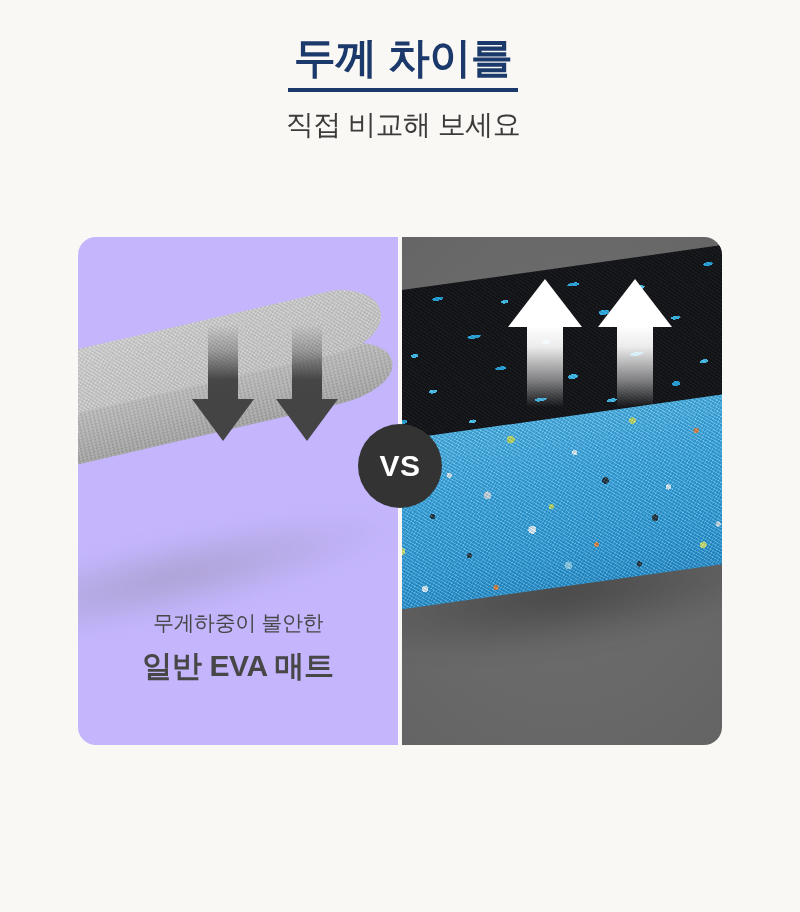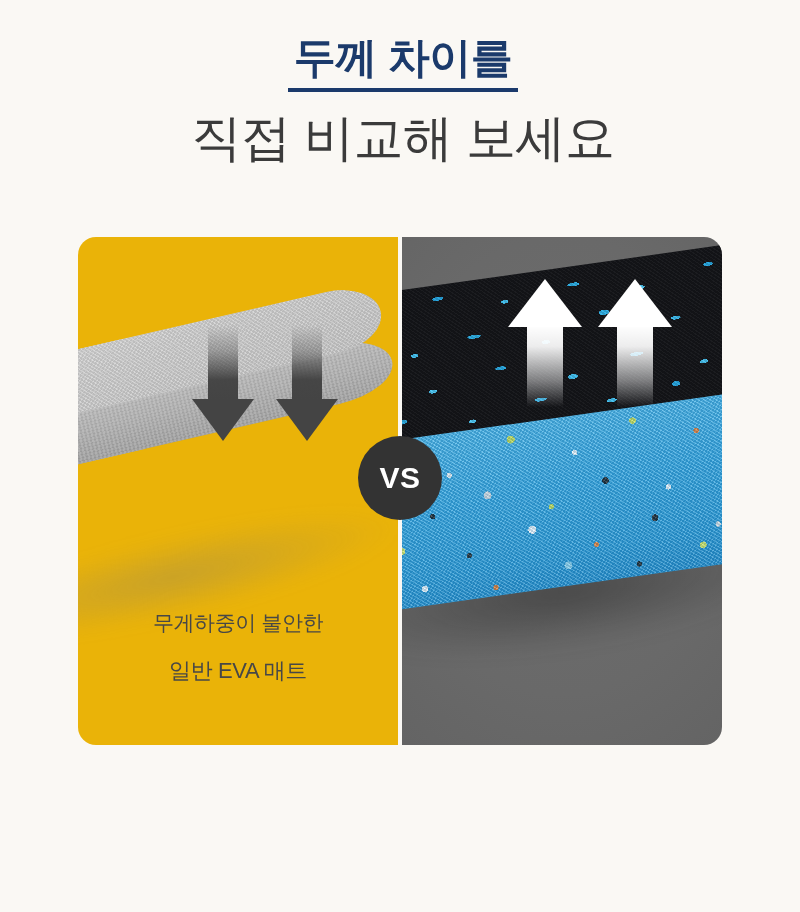--- a/index.html
+++ b/index.html
@@ -48,21 +48,21 @@
     position: absolute;
     left: 0;
     right: 0;
     bottom: 4px;
     height: 4px;
     background: #1b3a6b;
   }
 
   .headline-line2 {
     margin-top: 12px;
-    font-size: 50px;
+    font-size: 28px;
     font-weight: normal;
     color: #3b3b3b;
     letter-spacing: -0.5px;
     line-height: 1.2;
     white-space: nowrap;
   }
 
   
   .compare-card {
     position: absolute;
@@ -75,21 +75,21 @@
     display: flex;
     background: #faf8f4;
   }
 
   .panel {
     position: relative;
     height: 100%;
     overflow: hidden;
   }
 
-  .panel-left  { width: 320px; background:#eab308; }
+  .panel-left  { width: 320px; background:#c4b5fd; }
   .panel-gap   { width: 4px;   background:#faf8f4; }
   .panel-right {
     width: 320px;
     background:
       radial-gradient(ellipse 120% 100% at 50% 45%, #6e6e6e 0%, #696969 45%, #5d5d5d 100%);
   }
 
   
   .eva-shadow {
     position: absolute;
@@ -317,21 +317,21 @@
     width: 36px; height: 82px;
     background: linear-gradient(180deg, #ffffff 0%, rgba(255,255,255,.92) 26%, rgba(255,255,255,.45) 68%, rgba(255,255,255,0) 100%);
   }
   .arrow-up-1 { left: 106px; top: 42px; }
   .arrow-up-2 { left: 196px; top: 42px; }
 
   
   .vs-badge {
     position:absolute;
     left: 358px;
-    top: 436px;
+    top: 424px;
     width: 84px;
     height: 84px;
     border-radius: 50%;
     background: #333333;
     color: #ffffff;
     display:flex;
     align-items:center;
     justify-content:center;
     font-size: 30px;
     font-weight: bold;
@@ -347,23 +347,23 @@
     text-align:center;
     z-index: 12;
   }
   .caption-top {
     font-size: 21px;
     font-weight: normal;
     letter-spacing: -0.4px;
     line-height: 1.3;
   }
   .caption-bottom {
-    margin-top: 21px;
-    font-size: 22px;
-    font-weight: normal;
+    margin-top: 10px;
+    font-size: 30px;
+    font-weight: bold;
     letter-spacing: -0.4px;
     line-height: 1.3;
   }
   .caption-left  { top: 372px; color:#474747; }
   .caption-right { top: 372px; color:#ffffff; }
 </style>
 </head>
 <body>
 
 <div id="page">

